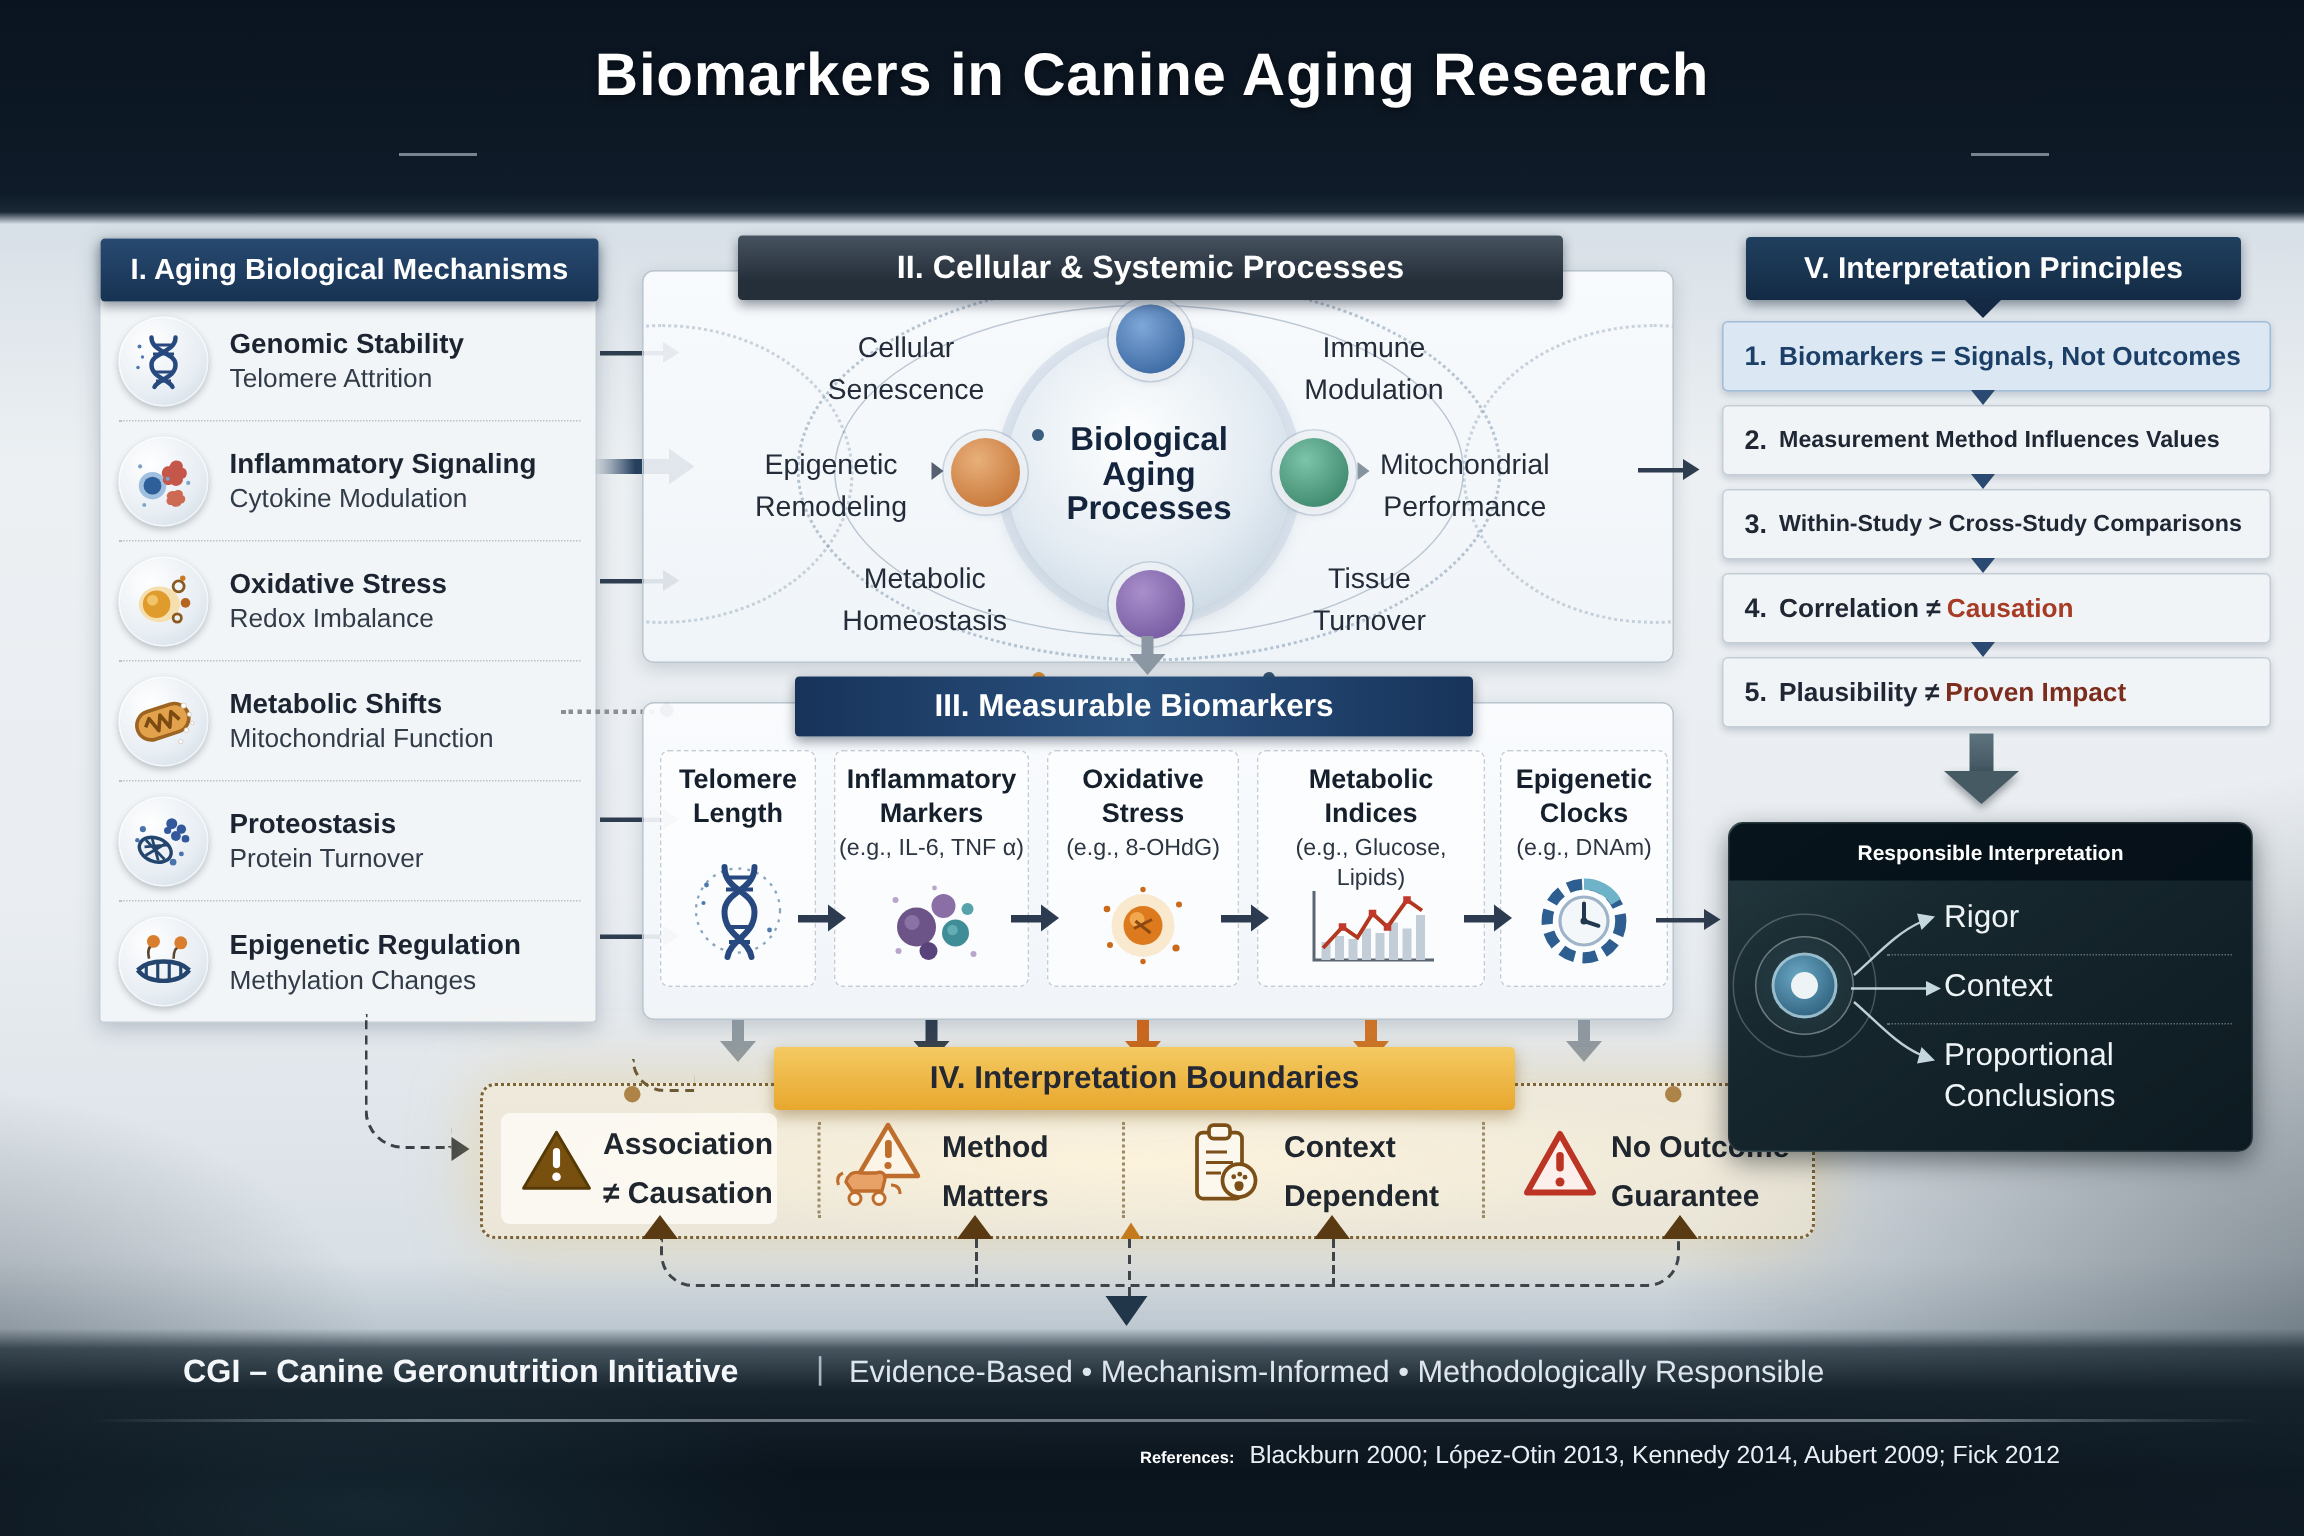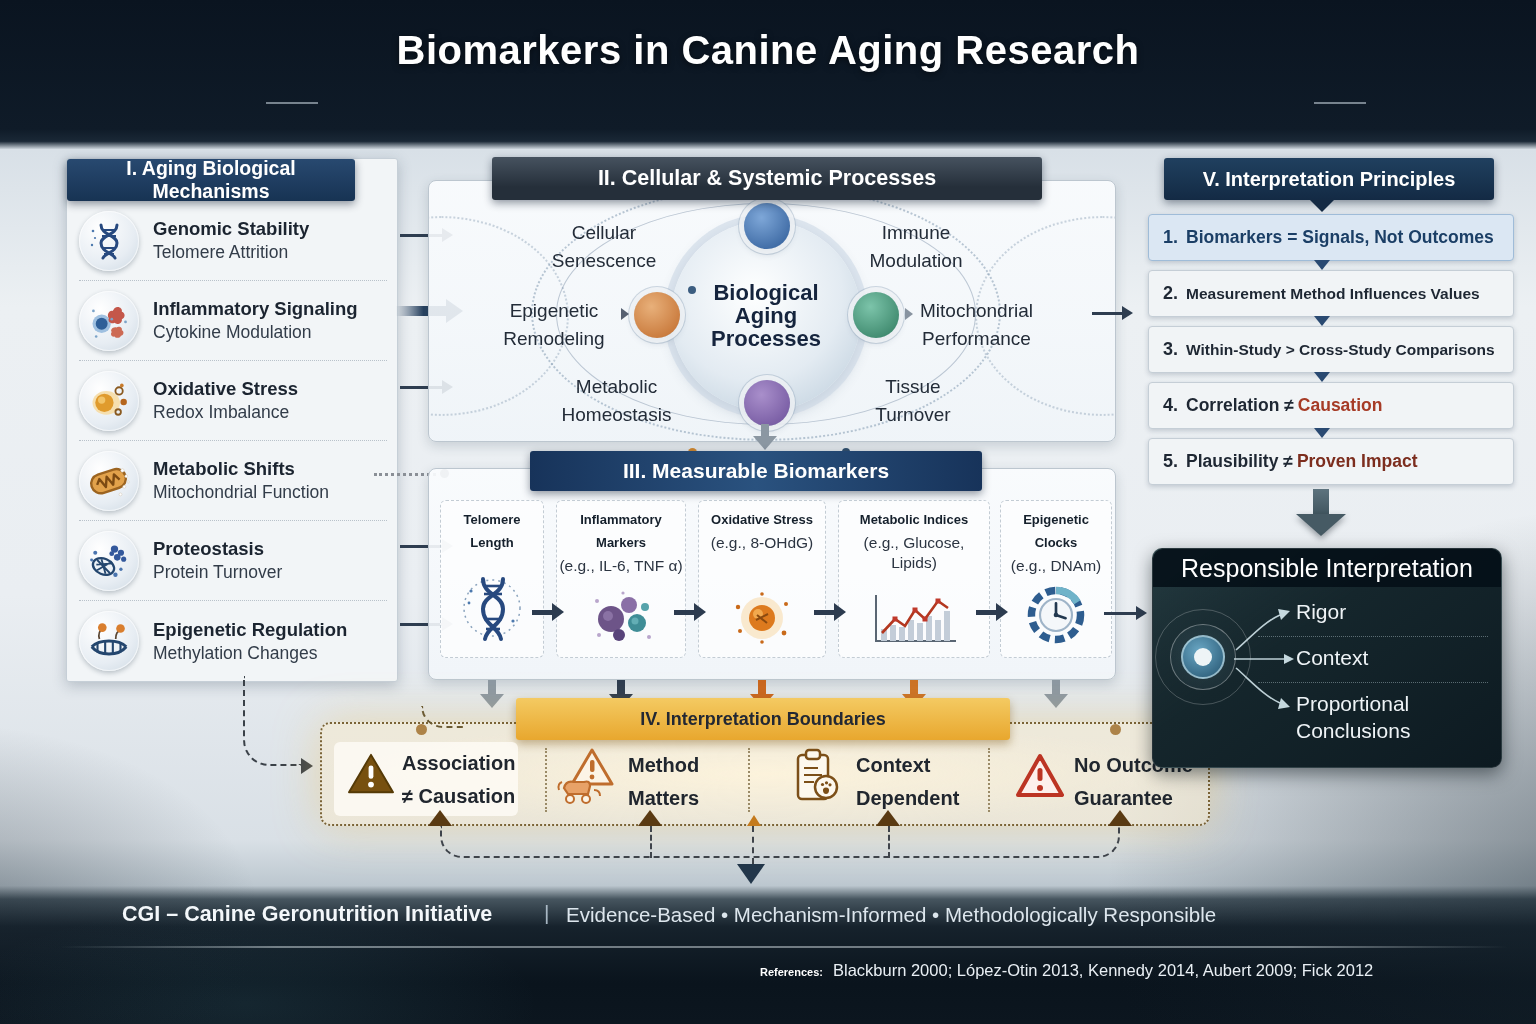--- a/index.html
+++ b/index.html
@@ -17,21 +17,21 @@
 
 .title{position:absolute;top:28px;left:0;width:1536px;text-align:center;font-size:40px;font-weight:700;color:#fff;letter-spacing:.5px;text-shadow:0 2px 6px rgba(0,0,0,.5)}
 .subtitle{position:absolute;top:86px;left:0;width:1536px;text-align:center;font-size:23px;color:#dde5ec;text-shadow:0 1px 4px rgba(0,0,0,.5)}
 .hdash{position:absolute;top:102px;width:52px;height:2px;background:rgba(205,218,228,.55)}
 
 
 .navyhead{position:absolute;color:#fff;font-weight:700;text-align:center;border-radius:3px;box-shadow:0 3px 8px rgba(10,25,45,.45);display:flex;align-items:center;justify-content:center}
 
 
 .panel1{position:absolute;left:66px;top:158px;width:332px;height:524px;background:#f2f5f7;border:1px solid #c6cfd7;border-radius:3px;box-shadow:0 4px 14px rgba(40,60,80,.25)}
-.p1head{position:absolute;left:0;top:0;width:288px;height:42px;background:linear-gradient(180deg,#284970,#173353);font-size:19.5px}
+.p1head{position:absolute;left:0;top:0;width:332px;height:42px;background:linear-gradient(180deg,#284970,#173353);font-size:19.5px}
 .mrow{position:absolute;left:12px;width:308px;height:80px;display:flex;align-items:center;gap:14px;border-bottom:1.5px dotted #b9c2ca}
 .mrow.nb{border-bottom:none}
 .mico{width:60px;height:60px;border-radius:50%;flex:0 0 60px;background:radial-gradient(circle at 35% 30%,#ffffff,#e7edf3 60%,#ccd8e2);box-shadow:0 2px 5px rgba(30,50,70,.28), inset 0 0 0 1px rgba(255,255,255,.6);display:flex;align-items:center;justify-content:center}
 .mtitle{font-size:18.5px;font-weight:700;color:#1b2430;line-height:24px}
 .msub{font-size:17.5px;color:#323c49;line-height:23px}
 
 
 .a-thin{position:absolute;height:3px;background:#2e3d50}
 .a-thin::after{content:"";position:absolute;right:-11px;top:-6px;border-left:11px solid #2e3d50;border-top:7px solid transparent;border-bottom:7px solid transparent}
 .a-thick{position:absolute;height:10px;background:linear-gradient(90deg,rgba(39,65,95,0),#27415f 55%)}
@@ -52,27 +52,27 @@
 .disc{position:absolute;left:242px;top:40px;width:190px;height:190px;border-radius:50%;background:radial-gradient(circle at 44% 38%,#feffff,#e3ebf2 55%,#b7c9d8);box-shadow:0 0 0 7px rgba(200,214,228,.55),0 4px 14px rgba(60,85,110,.25)}
 .ctext{position:absolute;left:272px;top:100px;width:130px;text-align:center;font-size:22px;font-weight:700;color:#15243d;line-height:23px}
 .node{position:absolute;width:46px;height:46px;border-radius:50%;box-shadow:0 0 0 5px rgba(255,255,255,.7),0 0 0 6px rgba(150,170,190,.45),0 3px 8px rgba(50,70,95,.3)}
 .nlabel{position:absolute;text-align:center;font-size:19px;font-weight:500;color:#232c38;line-height:28px}
 .ntri{position:absolute;width:0;border-left:8px solid #566071;border-top:6px solid transparent;border-bottom:6px solid transparent}
 
 
 .panel3{position:absolute;left:428px;top:468px;width:688px;height:212px;background:linear-gradient(180deg,rgba(250,252,254,.92),rgba(242,246,250,.9));border:1px solid #bcc6cf;border-radius:8px;box-shadow:0 4px 12px rgba(40,60,80,.18)}
 .p3head{left:530px;top:451px;width:452px;height:40px;background:linear-gradient(90deg,#17335a,#2a527f 50%,#17335a);font-size:21px}
 .bcol{position:absolute;top:500px;height:158px;background:rgba(255,255,255,.65);border:1.5px dashed #c3ccd4;border-radius:6px;text-align:center}
-.btitle{font-size:13px;font-weight:700;color:#15202c;line-height:23px;padding-top:7px}
+.btitle{font-size:18px;font-weight:700;color:#15202c;line-height:23px;padding-top:7px}
 .bsub{font-size:15.5px;color:#2c3542;line-height:20px;padding-top:2px}
 .bicon{position:absolute;bottom:6px;left:50%;transform:translateX(-50%)}
 
 
 .panel4{position:absolute;left:320px;top:722px;width:890px;height:104px;border:2.5px dotted #7a6336;border-radius:10px;background:radial-gradient(closest-side,rgba(253,243,219,.96),rgba(249,235,204,.55));box-shadow:0 0 46px rgba(243,196,90,.4)}
-.p4head{left:516px;top:698px;width:494px;height:42px;background:linear-gradient(180deg,#f4ca62,#e8a72e);color:#232833;font-weight:700;font-size:18px;border-radius:3px;box-shadow:0 4px 10px rgba(120,80,10,.4);display:flex;align-items:center;justify-content:center;position:absolute}
+.p4head{left:516px;top:698px;width:494px;height:42px;background:linear-gradient(180deg,#f4ca62,#e8a72e);color:#232833;font-weight:700;font-size:21px;border-radius:3px;box-shadow:0 4px 10px rgba(120,80,10,.4);display:flex;align-items:center;justify-content:center;position:absolute}
 .b4text{position:absolute;font-size:20px;font-weight:700;color:#20262e;line-height:33px}
 .vsep{position:absolute;width:0;border-left:2px dotted #9a8a66}
 .bracket{position:absolute;border:2.5px dashed #3f444b;border-top:none;border-radius:0 0 22px 22px}
 .vdash{position:absolute;width:0;border-left:2.5px dashed #3f444b}
 .ldash{position:absolute;border-left:2.5px dashed #3a4148;border-bottom:2.5px dashed #3a4148;border-radius:0 0 0 26px}
 .cdash{position:absolute;border-left:2.5px dashed #6b5a32;border-bottom:2.5px dashed #6b5a32;border-radius:0 0 0 22px}
 
 
 .p5head{left:1164px;top:158px;width:330px;height:42px;background:linear-gradient(180deg,#20405f,#132a44);font-size:20px}
 .notch{position:absolute;left:1309px;top:199px;width:0;border-top:13px solid #142a44;border-left:13px solid transparent;border-right:13px solid transparent}
@@ -80,21 +80,21 @@
 .pitem.hl{background:#dbe7f3;border-color:#9fbcd8}
 .pnum{font-size:18px;font-weight:700;color:#1e2733}
 .pmain{font-size:17.5px;font-weight:700;color:#1e2733;white-space:nowrap}
 .pitem.hl .pnum,.pitem.hl .pmain{color:#1b3f66}
 .pitem .long{font-size:15.5px;font-weight:700}
 .paccent{font-size:17.5px;font-weight:700;white-space:nowrap;margin-left:-4px}
 .ac1{color:#a63b26}.ac2{color:#7c2d1e}
 
 
 .ri{position:absolute;left:1152px;top:548px;width:350px;height:220px;border-radius:10px;background:linear-gradient(145deg,#27404660,#15262c 40%,#0d1a21),linear-gradient(145deg,#243a40,#10191f);border:1px solid rgba(255,255,255,.1);box-shadow:0 6px 18px rgba(5,15,20,.5)}
-.rihead{position:absolute;left:0;top:0;width:100%;height:38px;background:rgba(4,14,22,.85);border-radius:10px 10px 0 0;color:#fff;font-weight:400;font-size:25px;display:flex;align-items:center;justify-content:center}
+.rihead{position:absolute;left:0;top:0;width:100%;height:38px;background:rgba(4,14,22,.85);border-radius:10px 10px 0 0;color:#fff;font-weight:700;font-size:14px;display:flex;align-items:center;justify-content:center}
 .ring{position:absolute;border-radius:50%}
 .ritem{position:absolute;font-size:21px;color:#eef3f6;font-weight:500}
 .risep{position:absolute;border-top:1.5px dotted rgba(200,220,228,.4)}
 
 
 .bigshaft{position:absolute;left:1313px;top:489px;width:16px;height:26px;background:linear-gradient(180deg,#5d737e,#41555f)}
 .bighead{position:absolute;left:1296px;top:514px;width:0;border-top:22px solid #465a64;border-left:25px solid transparent;border-right:25px solid transparent;filter:drop-shadow(0 3px 3px rgba(10,20,30,.4))}
 
 
 .brand{position:absolute;left:122px;top:902px;font-size:21.5px;font-weight:700;color:#f3f7fa}

